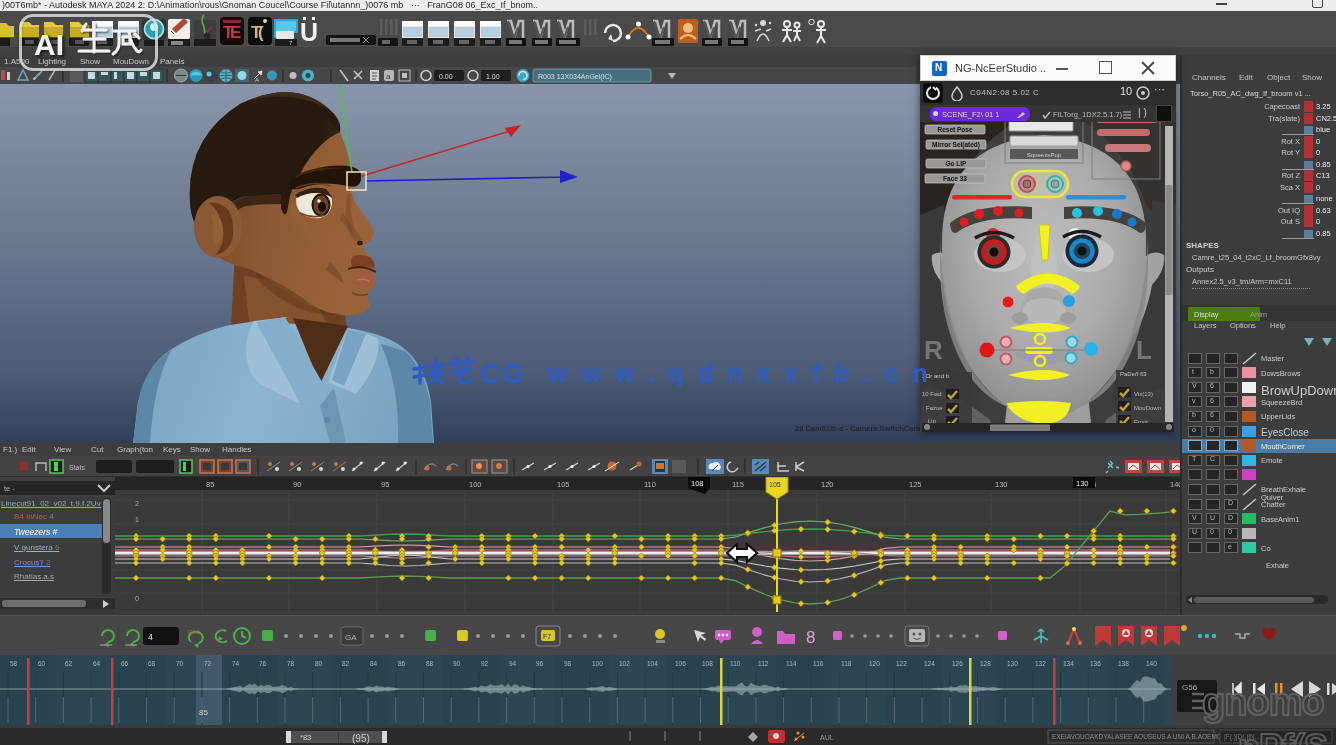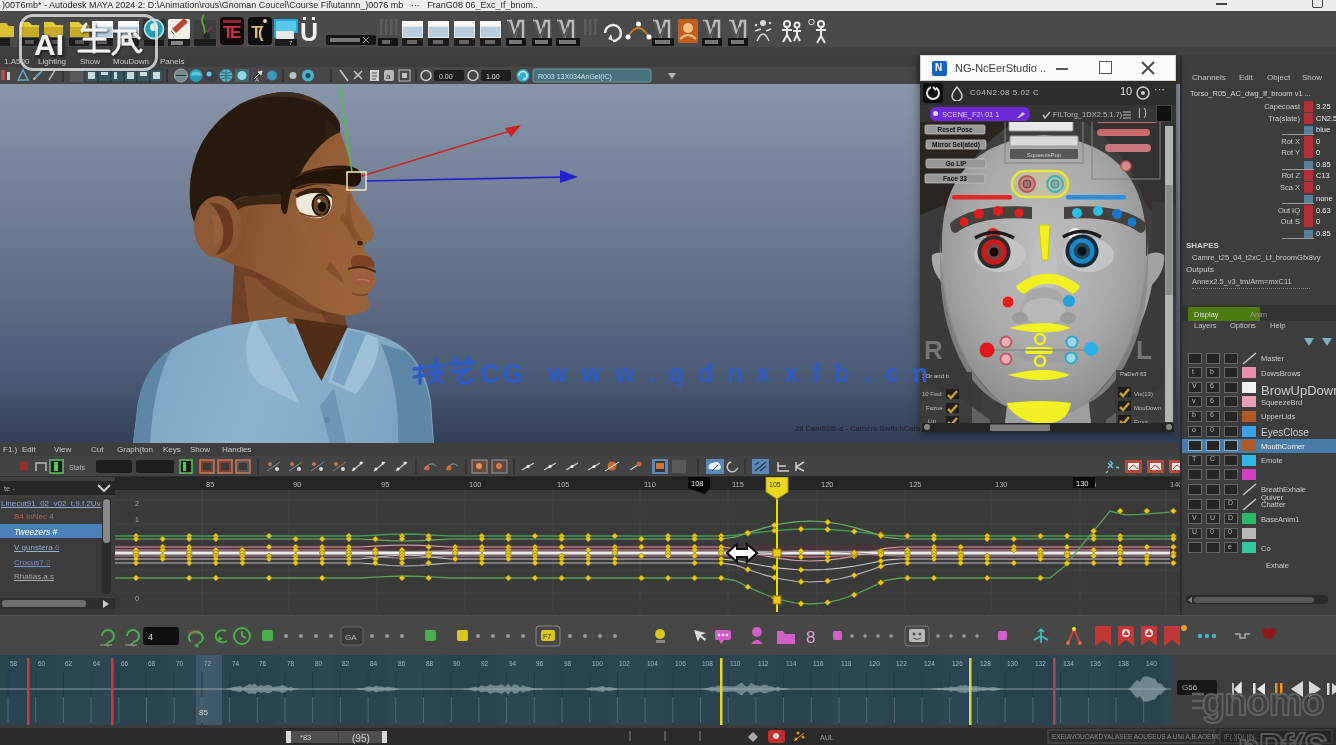--- a/index.html
+++ b/index.html
@@ -1503,21 +1503,21 @@
         <polygon points="930,34.0 933,33.5 936,33.2 939,32.7 942,33.2 945,32.5 948,32.8 951,31.2 954,32.2 957,31.7 960,30.2 963,30.4 966,30.1 969,31.4 972,31.4 975,30.9 978,31.6 981,32.2 984,32.1 987,32.8 990,32.6 993,32.1 996,32.6 999,33.2 1002,33.7 1005,34.0 1005,34.0 1002,34.3 999,34.8 996,35.4 993,35.9 990,35.4 987,35.2 984,35.9 981,35.8 978,36.4 975,37.1 972,36.6 969,36.6 966,37.9 963,37.6 960,37.8 957,36.3 954,35.8 951,36.8 948,35.2 945,35.5 942,34.8 939,35.3 936,34.8 933,34.5 930,34.0" fill="#9fb2ba" opacity="0.6"></polygon>
         <polygon points="1128,34.0 1131,32.1 1134,28.0 1137,24.9 1140,26.8 1143,21.9 1146,21.3 1149,22.1 1152,23.0 1155,23.6 1158,28.2 1161,28.4 1164,32.1 1167,34.0 1167,34.0 1164,35.9 1161,39.6 1158,39.8 1155,44.4 1152,45.0 1149,45.9 1146,46.7 1143,46.1 1140,41.2 1137,43.1 1134,40.0 1131,35.9 1128,34.0" fill="#9fb2ba" opacity="0.6"></polygon>
         <rect x="27" y="3" width="2.5" height="67" fill="#c73c3c"></rect>
         <rect x="111" y="3" width="2.5" height="67" fill="#c73c3c"></rect>
         <rect x="1053" y="3" width="2.5" height="67" fill="#c73c3c"></rect>
         <rect x="720" y="3" width="2.5" height="67" fill="#d8d838"></rect>
         <rect x="969" y="3" width="2.5" height="67" fill="#d8d838"></rect>
         <text x="199" y="60" font-size="8" fill="#ccd6da">85</text>
       </svg></div>
   <div class="abs" id="timright" style="left:1171px;top:655px;width:165px;height:70px;background:#3f3f3f;">
-    <div class="abs" style="left:6px;top:25px;width:40px;height:15px;background:#181818;border-radius:2px;">
+    <div class="abs" style="left:6px;top:25px;width:40px;height:32px;background:#181818;border-radius:2px;">
         <span style="position:absolute;left:5px;top:3px;font-size:8px;color:#aaa;">G56</span>
       </div>
     <svg class="abs" style="left:60px;top:24px;" width="105" height="20" viewBox="0 0 105 20">
       <g fill="#e8e8e8">
           <path d="M2,4 L2,16 M4,10 L10,4 L10,16 Z" stroke="#e8e8e8" stroke-width="1.5"></path>
           <path d="M10,4 l4,0 0,12 -4,0 Z" fill="none"></path>
         </g>
       <g transform="translate(22,0)" fill="#e8e8e8">
           <rect x="0" y="4" width="2.5" height="12"></rect>
           <path d="M12,4 L4,10 L12,16 Z"></path>

